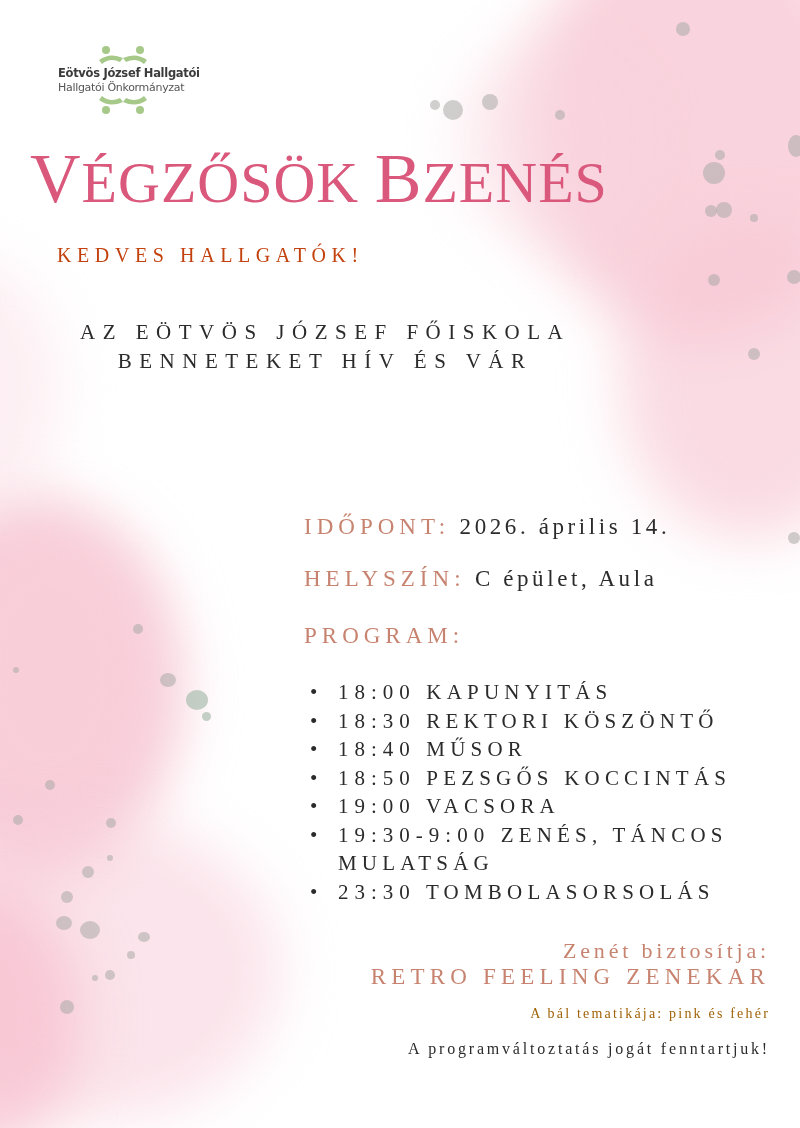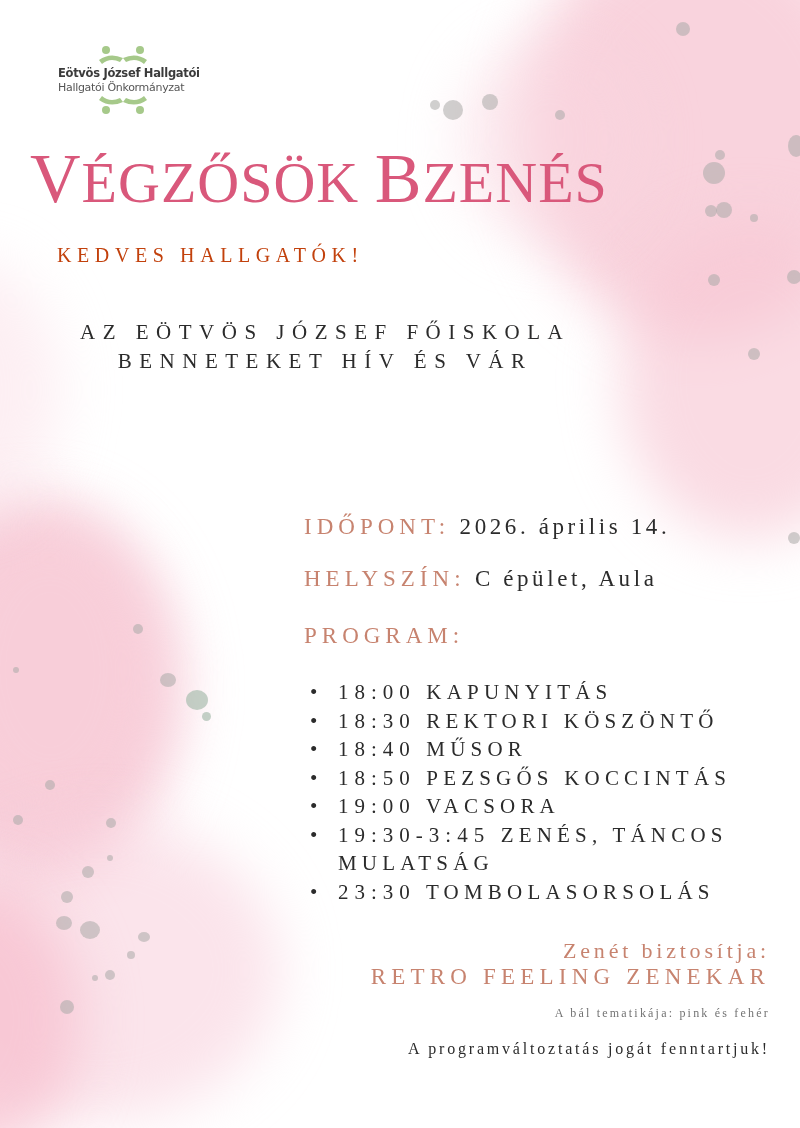--- a/index.html
+++ b/index.html
@@ -159,23 +159,23 @@
       top: 964px;
       font-size: 23px;
       letter-spacing: 5.2px;
       color: #c7836f;
       white-space: nowrap;
     }
     .theme {
       position: absolute;
       right: 30px;
       top: 1006px;
-      font-size: 12px;
+      font-size: 14px;
       letter-spacing: 2.2px;
-      color: #737373;
+      color: #a16207;
       white-space: nowrap;
     }
     .disclaimer {
       position: absolute;
       right: 30px;
       top: 1040px;
       font-size: 16px;
       letter-spacing: 2.8px;
       color: #2b2b2b;
       white-space: nowrap;
@@ -288,21 +288,21 @@
     <span class="time">18:50</span>
     <span>PEZSGŐS KOCCINTÁS</span>
   </li>
   <li>
     <span class="bullet">•</span>
     <span class="time">19:00</span>
     <span>VACSORA</span>
   </li>
   <li>
     <span class="bullet">•</span>
-    <span class="time">19:30-3:45</span>
+    <span class="time">19:30-9:00</span>
     <span>ZENÉS, TÁNCOS</span><br>
     <span>MULATSÁG</span>
   </li>
   <li>
     <span class="bullet">•</span>
     <span class="time">23:30</span>
     <span>TOMBOLASORSOLÁS</span>
   </li>
 </ul>
 

